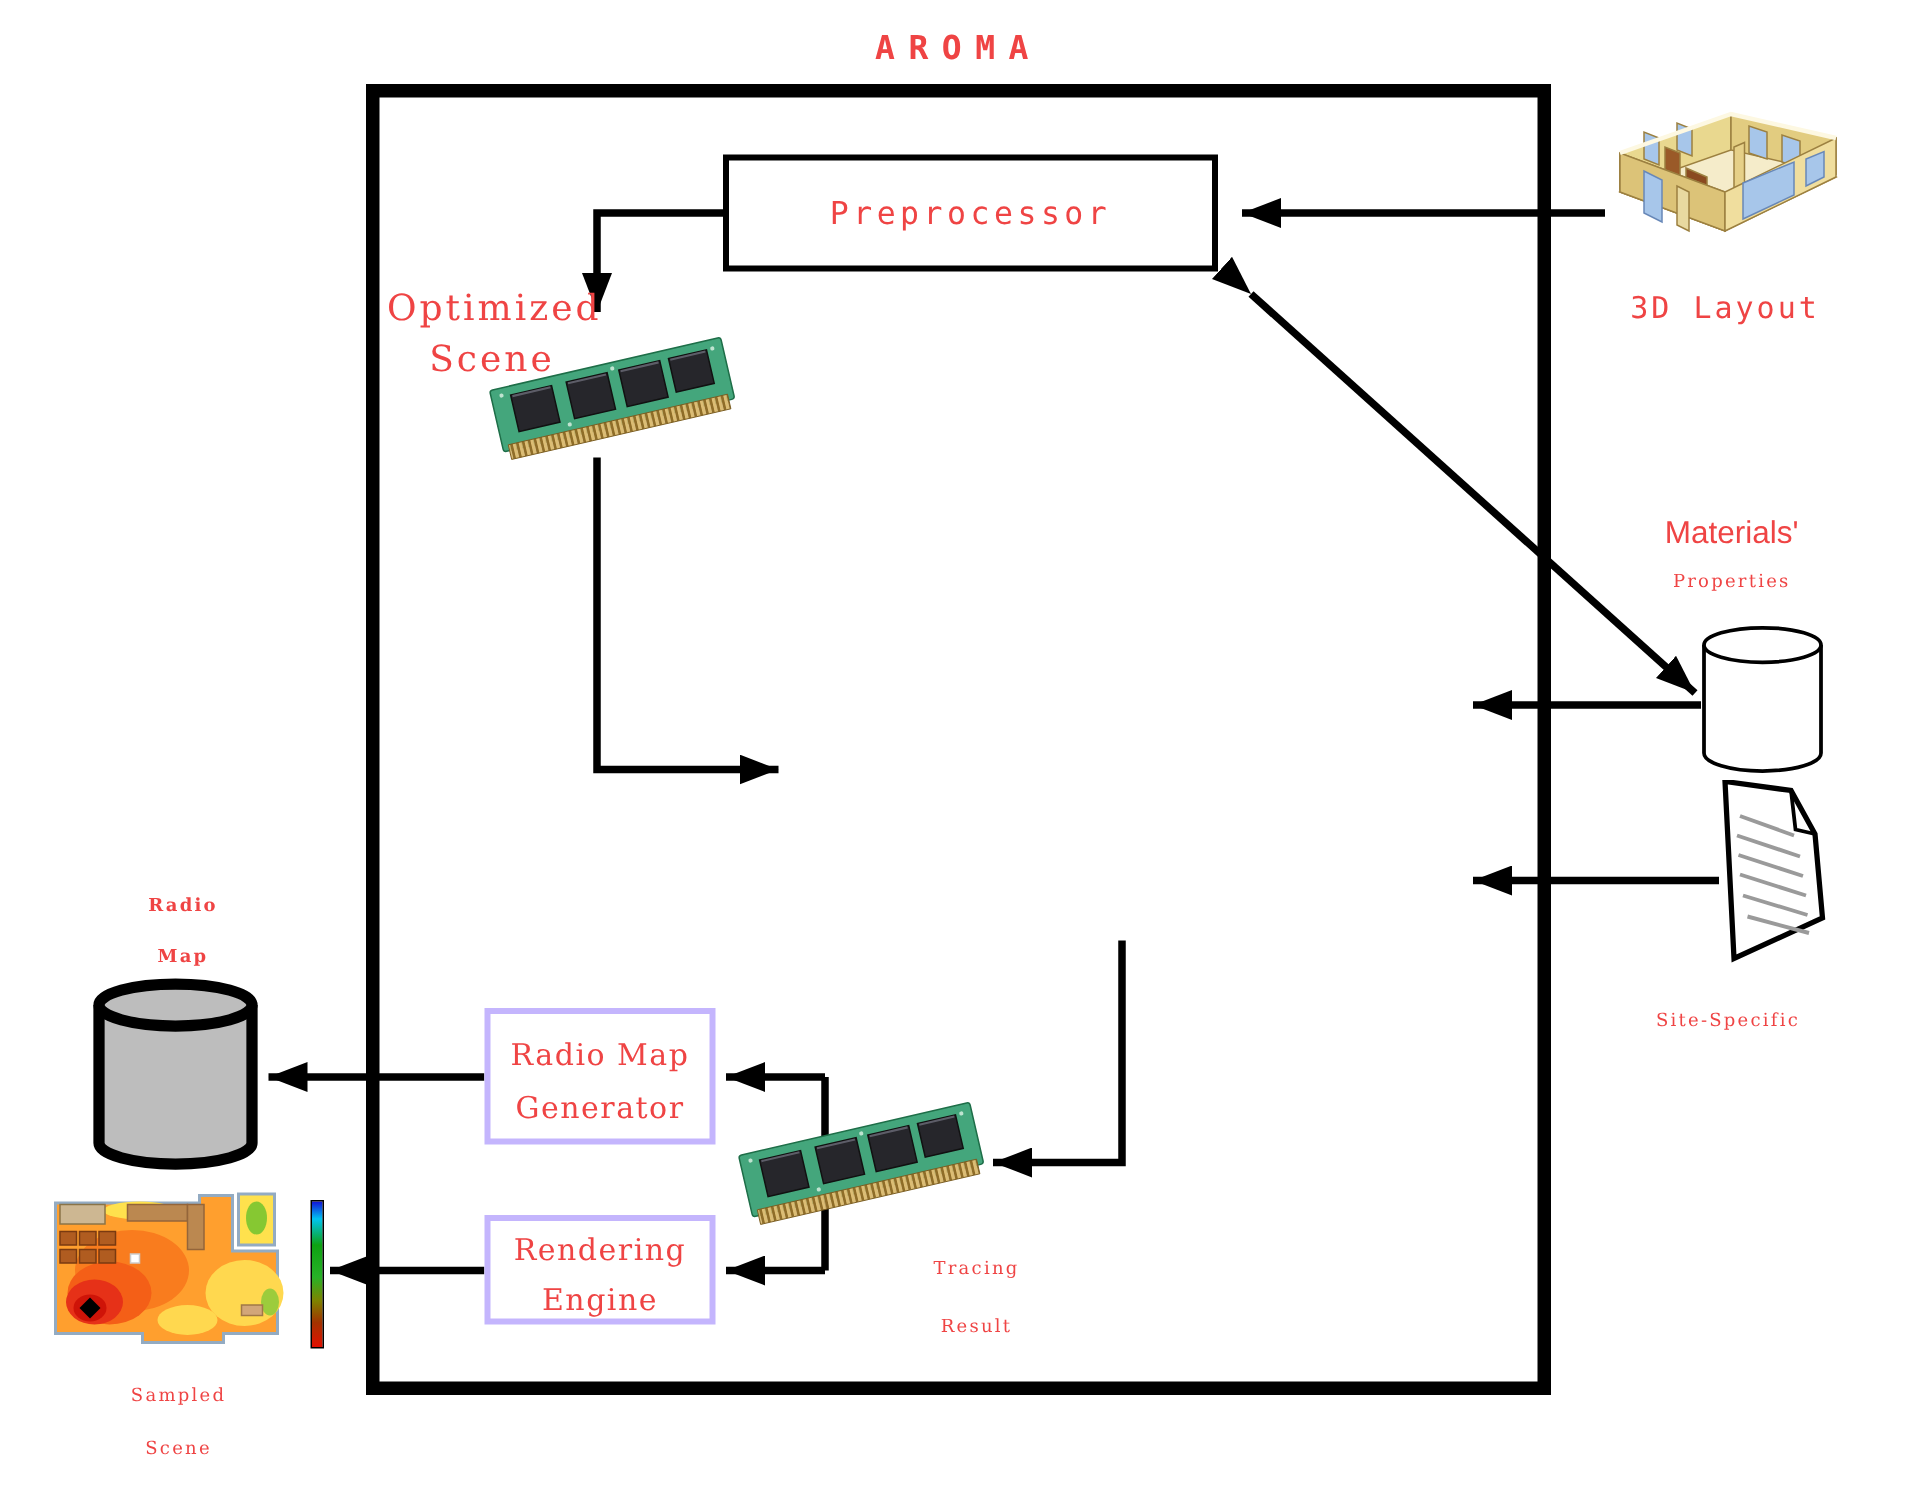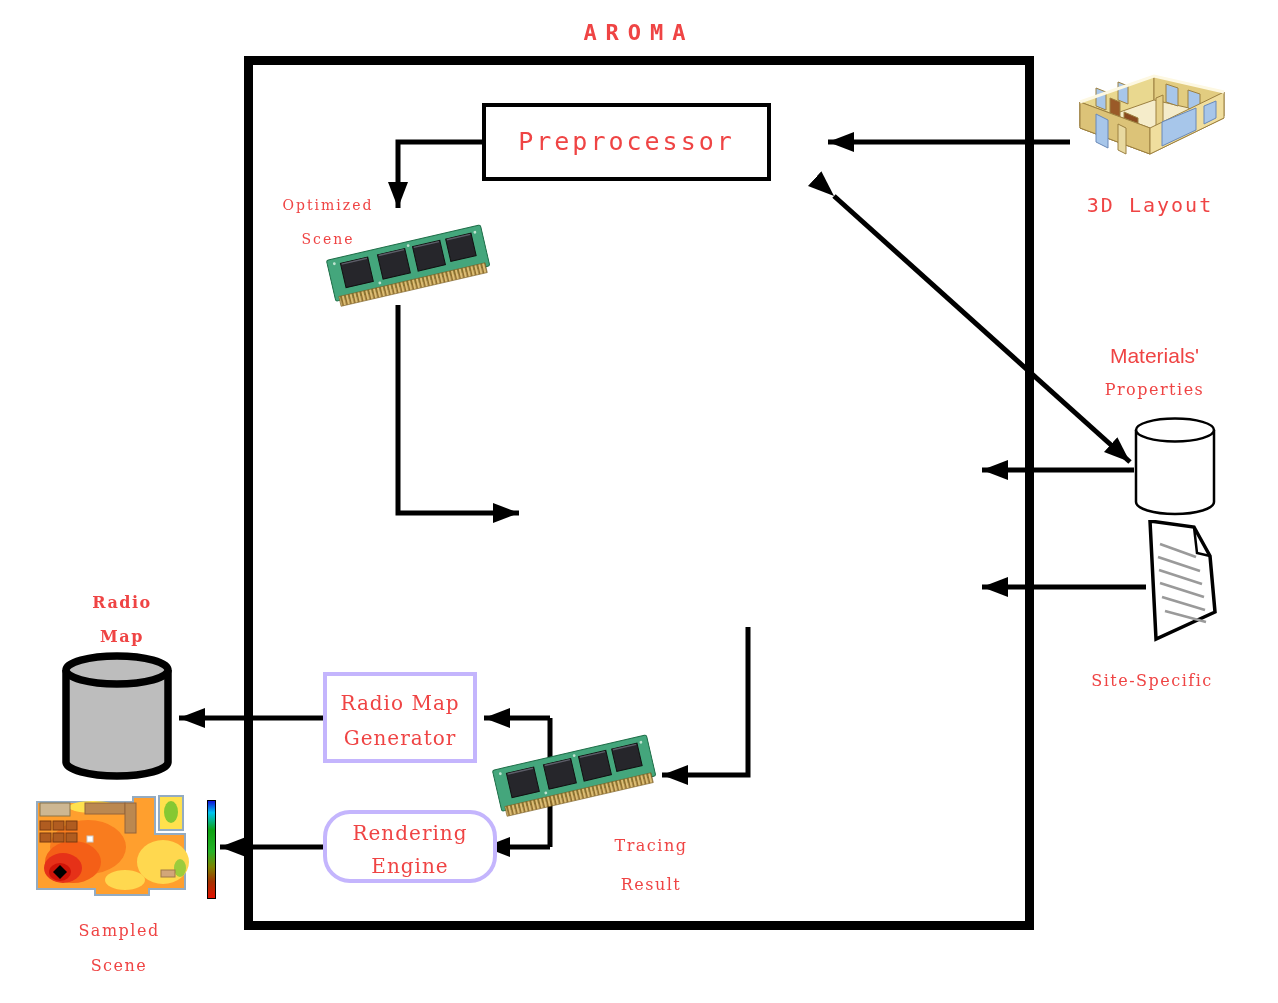--- a/index.html
+++ b/index.html
@@ -7,42 +7,42 @@
           font-family:"DejaVu Serif","Liberation Serif",serif;color:#ef4444;}
   .abs{position:absolute;}
   .mono{font-family:"DejaVu Sans Mono","Liberation Mono",monospace;}
   .sans{font-family:"Liberation Sans","DejaVu Sans",sans-serif;}
   .ctr{text-align:center;}
   #connectors{position:absolute;left:0;top:0;width:1278px;height:1003px;}
 
   .title{left:244px;top:20px;width:790px;font-size:22px;font-weight:600;letter-spacing:9px;}
   .outer-box{left:244px;top:56px;width:790px;height:874px;border:9px solid #000;box-sizing:border-box;background:transparent;}
 
-  .preprocessor{left:482px;top:103px;width:289px;height:78px;border:4px solid #000;box-sizing:border-box;
-                background:#fff;font-size:25px;letter-spacing:3px;line-height:70px;}
-
-  .optimized-label{left:258px;top:188px;width:140px;font-size:14px;letter-spacing:2px;line-height:34px;}
+  .preprocessor{left:482px;top:103px;width:330px;height:78px;border:4px solid #000;box-sizing:border-box;
+                background:#fff;font-size:21px;letter-spacing:3px;line-height:70px;}
+
+  .optimized-label{left:258px;top:188px;width:140px;font-size:24px;letter-spacing:2px;line-height:34px;}
 
   .chip{width:160px;height:54px;transform:rotate(-13deg);}
   .chip1{left:329px;top:240px;}
   .chip2{left:495px;top:750px;}
 
   .rte{left:525px;top:400px;width:450px;height:227px;border:4px solid #000;box-sizing:border-box;background:#fff;}
   .rte-header{position:absolute;left:0;top:0;width:100%;height:44px;border-bottom:4px solid #000;box-sizing:content-box;
               font-size:21px;letter-spacing:2px;line-height:44px;text-align:center;}
   .numbox{position:absolute;top:71px;width:78px;height:77px;border:2px solid #000;box-sizing:border-box;
           font-size:48px;text-align:center;line-height:72px;}
   .rte-sub{position:absolute;top:167px;font-size:20px;letter-spacing:1px;text-align:center;}
 
-  .lbl20{font-size:16px;letter-spacing:1.5px;}
+  .lbl20{font-size:12px;letter-spacing:1.5px;}
 
   .box2line{border:4px solid #c4b5fd;box-sizing:border-box;background:#fff;text-align:center;
             font-size:20px;letter-spacing:1px;}
   .rmg{left:323px;top:672px;width:154px;height:91px;padding-top:10px;line-height:35px;}
-  .reng{left:323px;top:810px;width:174px;height:73px;padding-top:3px;line-height:33px;border-radius:27px;}
+  .reng{left:323px;top:810px;width:154px;height:73px;padding-top:3px;line-height:33px;}
 
   .colorbar{left:207px;top:800px;width:7px;height:97px;border:1px solid #000;
             background:linear-gradient(180deg,#1212d8 0%,#00c4f0 12%,#0ea212 30%,#27b227 52%,#7d8400 68%,#a23300 83%,#e21000 100%);}
 </style>
 </head>
 <body>
 
 <div id="canvas">
 
   <svg id="connectors" viewBox="0 0 1278 1003">

